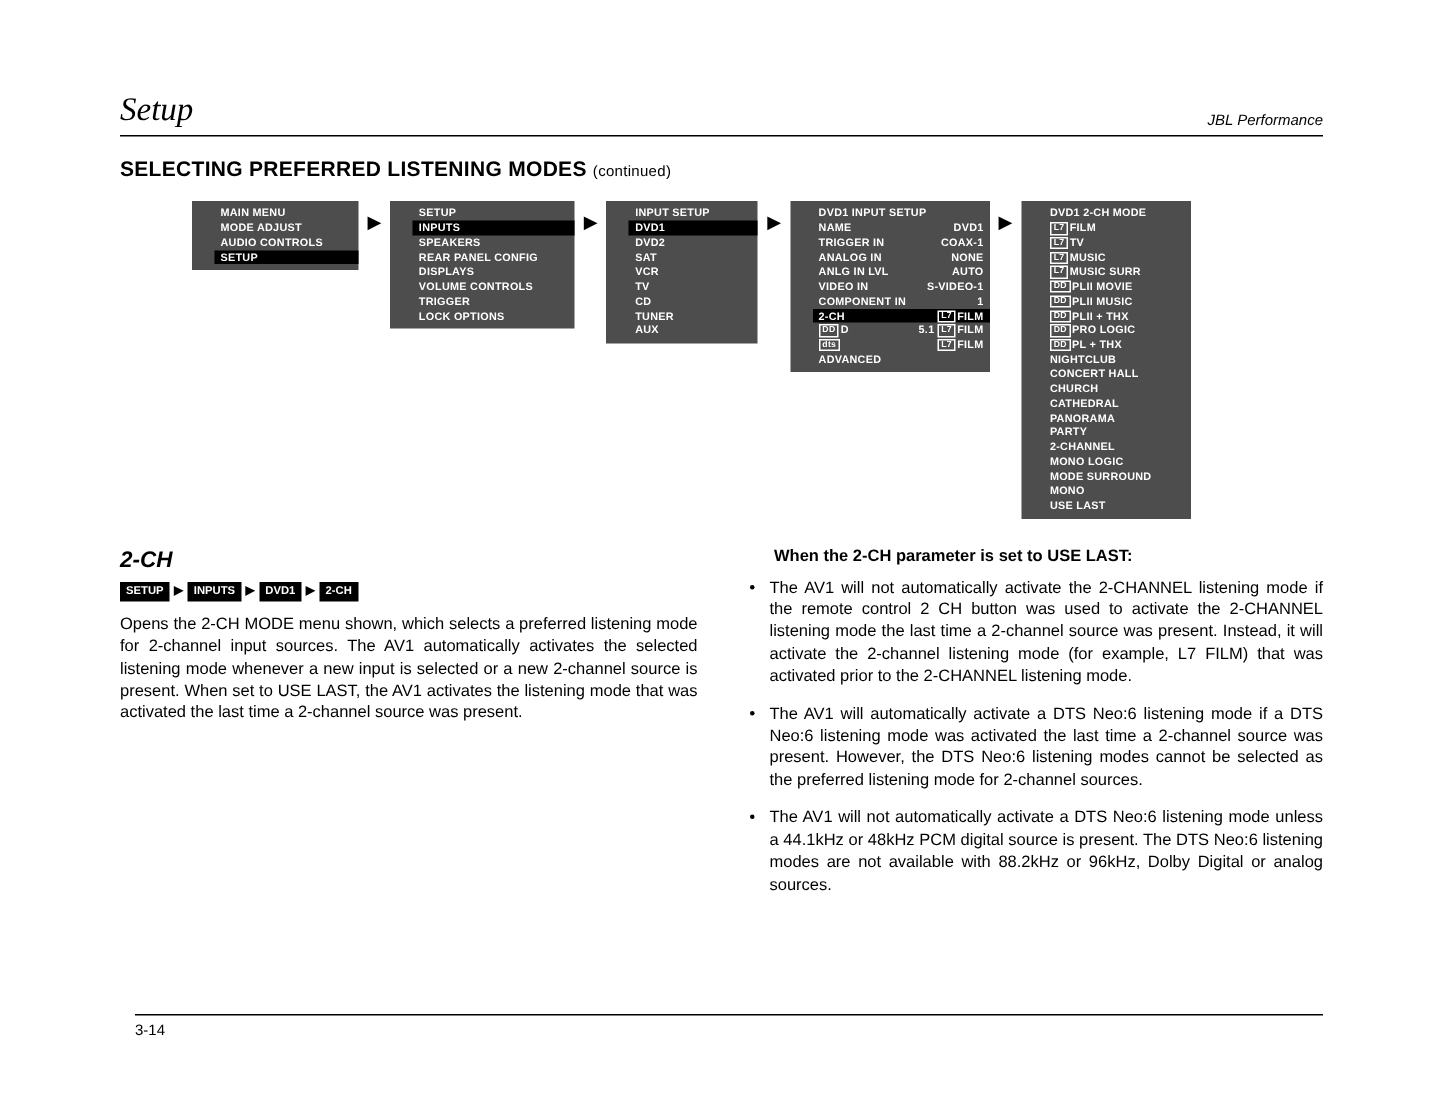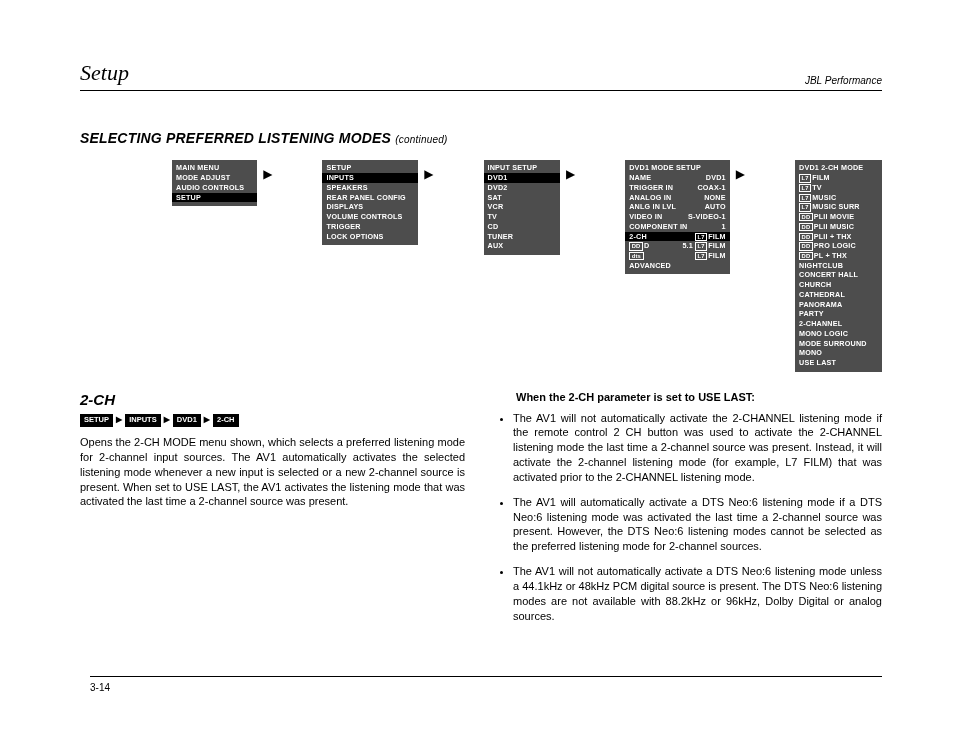--- a/index.html
+++ b/index.html
@@ -28,45 +28,43 @@
     font-style: italic;
     font-family: Georgia, "Times New Roman", serif;
     font-size: 22px;
     font-weight: 500;
   }
   .header-right {
     font-size: 10px;
     font-style: italic;
   }
   .section-title {
-    margin-top: 38px;
-    font-weight: bold;
-    font-style: italic;
+    margin-top: 12px;
+    font-weight: bold;
     font-size: 14px;
     letter-spacing: 0.2px;
   }
   .section-title .cont {
     font-weight: normal;
     font-size: 10px;
   }
   
   .menus {
     margin: 12px 0 18px 48px;
     display: flex;
     align-items: flex-start;
   }
   .menu {
     background: #4d4d4d;
     color: #fff;
     font-size: 7.2px;
     font-weight: bold;
     letter-spacing: 0.2px;
     line-height: 1.35;
-    padding: 3px 4px 4px 4px;
-    margin-left: 44px;
+    padding: 3px 4px 4px 19px;
   }
   .menu .title {
     display: block;
     margin-bottom: 1px;
   }
   .menu .hl {
     background: #000;
     margin: 0 -4px;
     padding: 0 4px;
   }
@@ -190,21 +188,21 @@
         <div>DVD2</div>
         <div>SAT</div>
         <div>VCR</div>
         <div>TV</div>
         <div>CD</div>
         <div>TUNER</div>
         <div>AUX</div>
       </div>
     <div class="arrow">▶</div>
     <div class="menu m-dvd1" id="menu-dvd1">
-        <span class="title">DVD1 MODE SETUP</span>
+        <span class="title">DVD1 INPUT SETUP</span>
         <div class="row2">
           <span>NAME</span>
           <span class="v">DVD1</span>
         </div>
         <div class="row2">
           <span>TRIGGER IN</span>
           <span class="v">COAX-1</span>
         </div>
         <div class="row2">
           <span>ANALOG IN</span>

